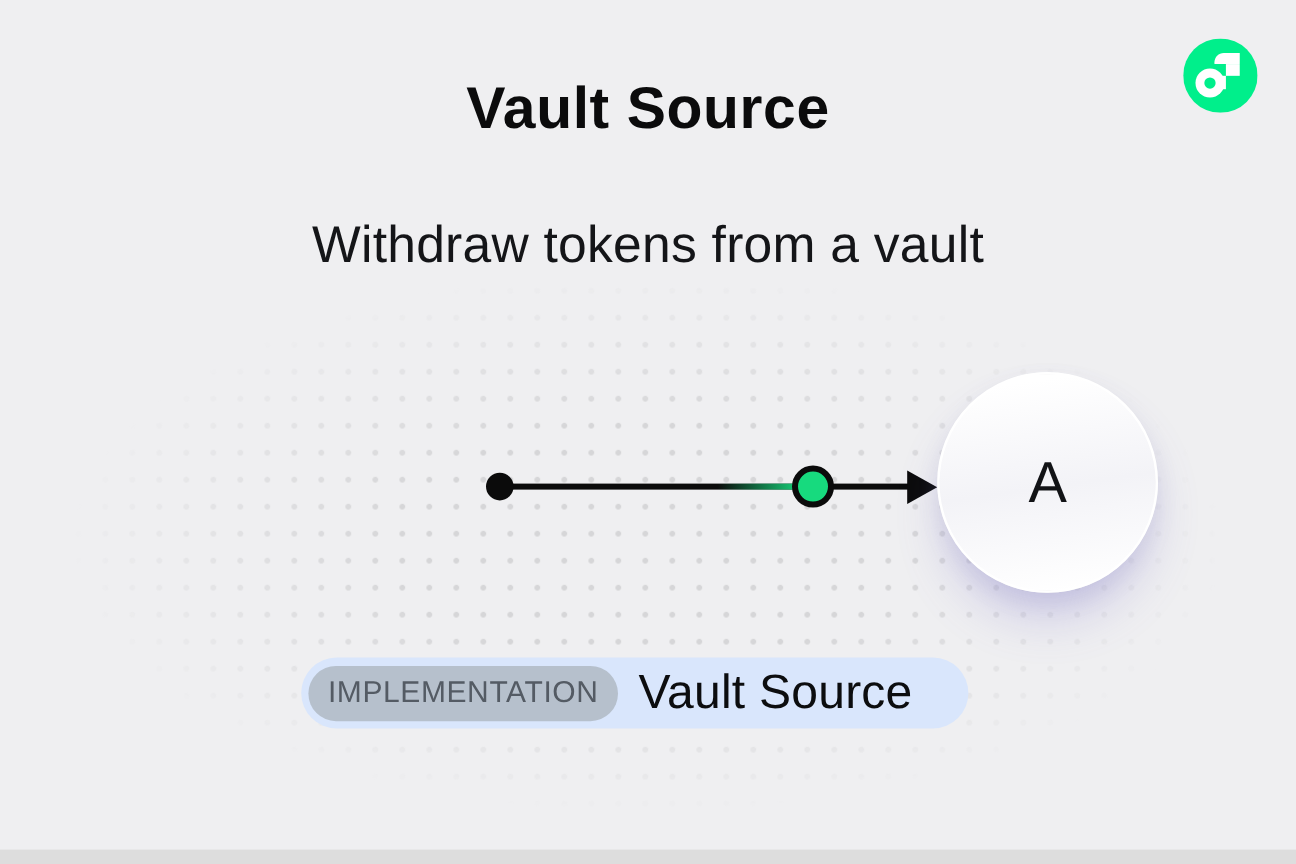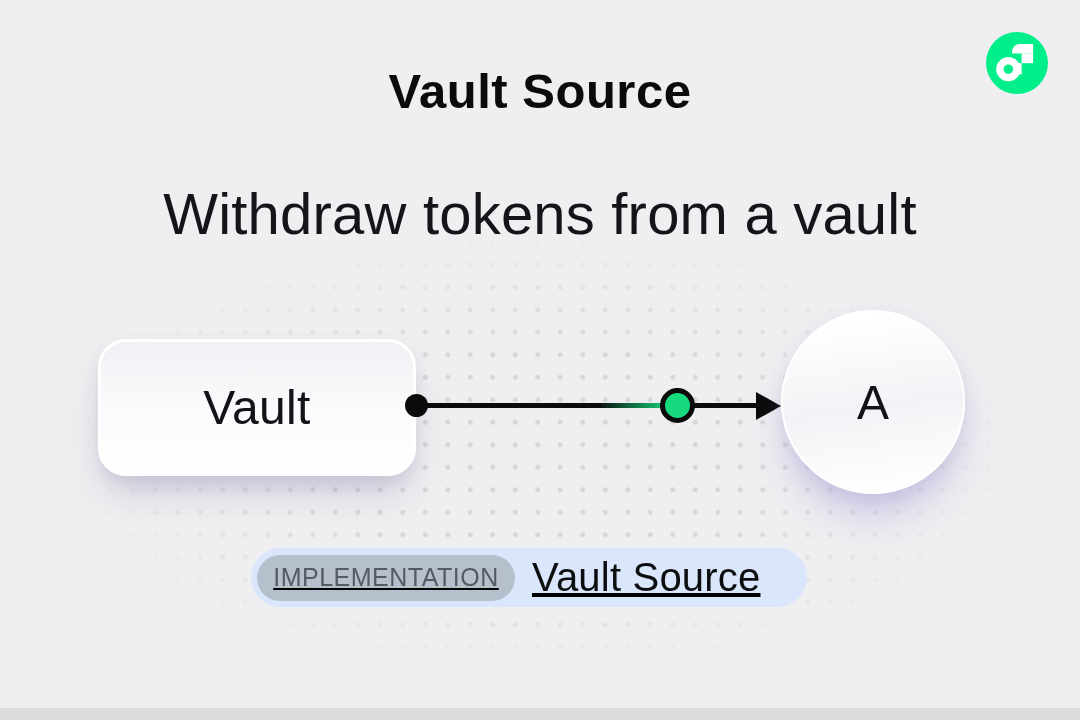--- a/index.html
+++ b/index.html
@@ -24,21 +24,21 @@
   .logo svg{display:block; width:100%; height:100%;}
   .logo .bg{fill:var(--logo-green);}
   .logo .glyph{fill:#ffffff;}
 
   .title{
     position:absolute; left:0; top:63px; width:1080px; text-align:center;
     font-size:49px; font-weight:700; letter-spacing:.5px; color:var(--ink);
   }
   .subtitle{
     position:absolute; left:0; top:180px; width:1080px; text-align:center;
-    font-size:58px; font-weight:400; letter-spacing:.2px; color:#141518;
+    font-size:43px; font-weight:400; letter-spacing:.2px; color:#141518;
   }
 
   .vault-box{
     position:absolute; left:98px; top:339px; width:318px; height:137px;
     border-radius:28px; border:3px solid #ffffff;
     background:linear-gradient(180deg,#f1f1f5 0%, #fbfbfd 55%, #ffffff 100%);
     box-shadow:0 22px 36px -8px rgba(98,98,150,.28), 0 6px 14px rgba(110,110,160,.10);
     display:flex; align-items:center; justify-content:center;
   }
   .vault-box .node-label{font-size:48px; color:#121316; letter-spacing:.3px;}
@@ -66,21 +66,21 @@
     border-left:25px solid #0b0b0b; border-top:14px solid transparent; border-bottom:14px solid transparent;
   }
   .edge-token{
     position:absolute; left:660px; top:388px; width:35px; height:35px;
     background:var(--accent-green); border:5px solid #0b0b0b; border-radius:50%;
   }
 
   .impl-badge{
     position:absolute; left:251px; top:548px; width:556px; height:59px;
     background:var(--badge-bg); border-radius:30px;
-    display:flex; align-items:center; padding-left:6px; gap:17px;text-decoration:underline;
+    display:flex; align-items:center; padding-left:6px; gap:17px;
   }
   .impl-chip{
     flex:0 0 auto; width:258px; height:46px; border-radius:23px;
     background:var(--chip-bg); color:var(--chip-text);
     display:flex; align-items:center; justify-content:center;
     font-size:25px; letter-spacing:.5px;
   }
   .impl-label{font-size:40px; color:#0c0d0f; letter-spacing:.2px; white-space:nowrap;}
 </style>
 </head>
@@ -101,23 +101,20 @@
       <rect class="glyph" x="42" y="50.3" width="15.4" height="18"></rect>
 
       <circle class="glyph" cx="36" cy="60" r="19.5"></circle>
       <circle cx="36" cy="60" r="7.6" fill="#00ef8b" style="fill:var(--logo-green)"></circle>
     </svg>
   </div>
 
   <div class="title">Vault Source</div>
   <div class="subtitle">Withdraw tokens from a vault</div>
 
-  <div class="vault-box">
-    <span class="node-label">Vault</span>
-  </div>
 
   <div class="edge-line"></div>
   <div class="edge-trail"></div>
   <div class="edge-start-dot"></div>
   <div class="edge-arrowhead"></div>
   <div class="edge-token"></div>
 
   <div class="target-circle">
     <span class="node-label">A</span>
   </div>

